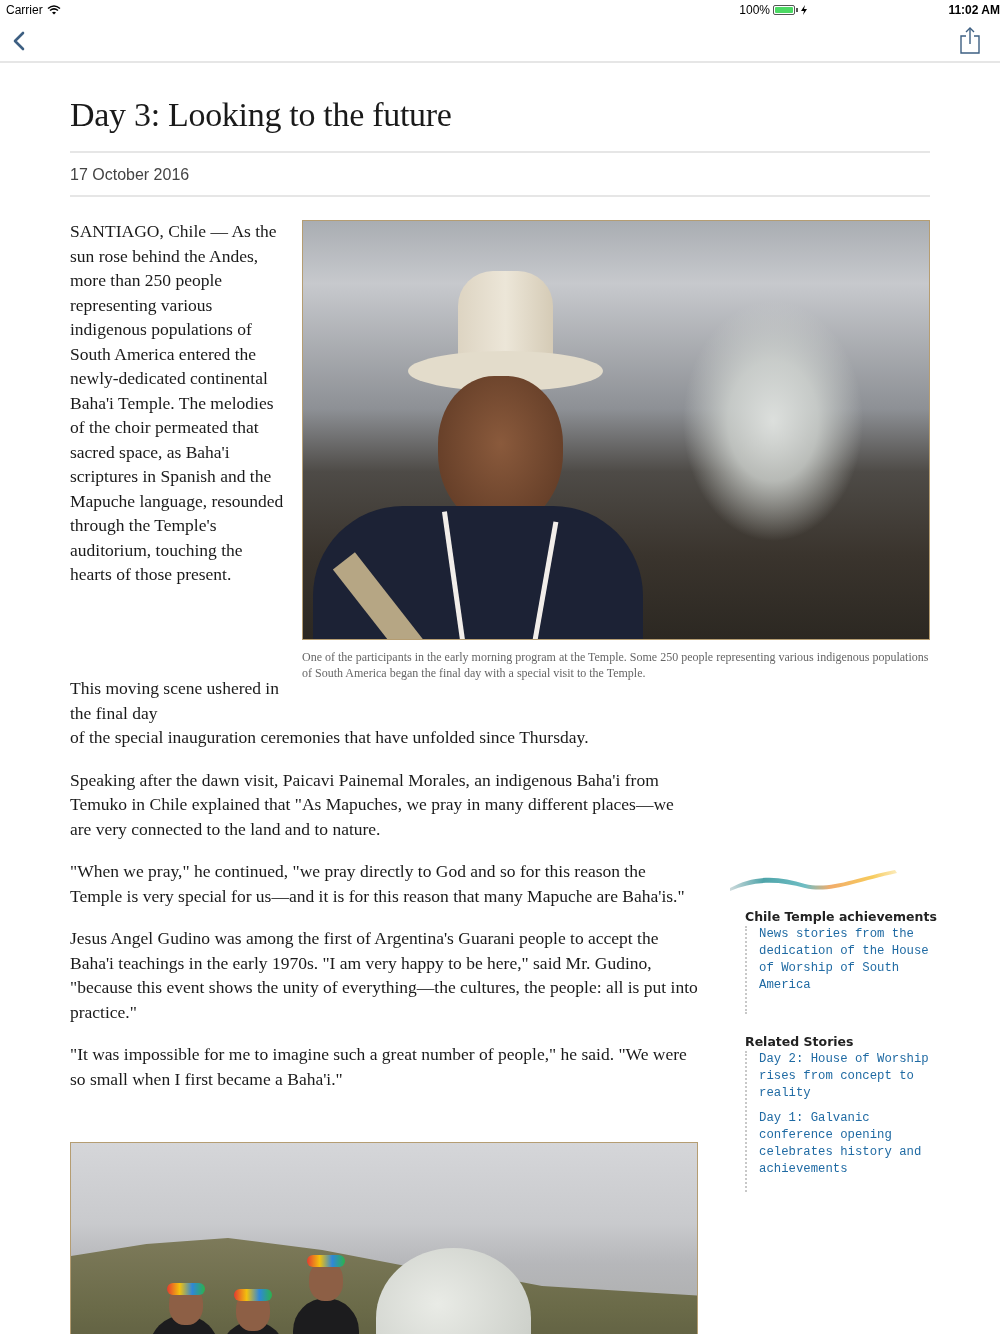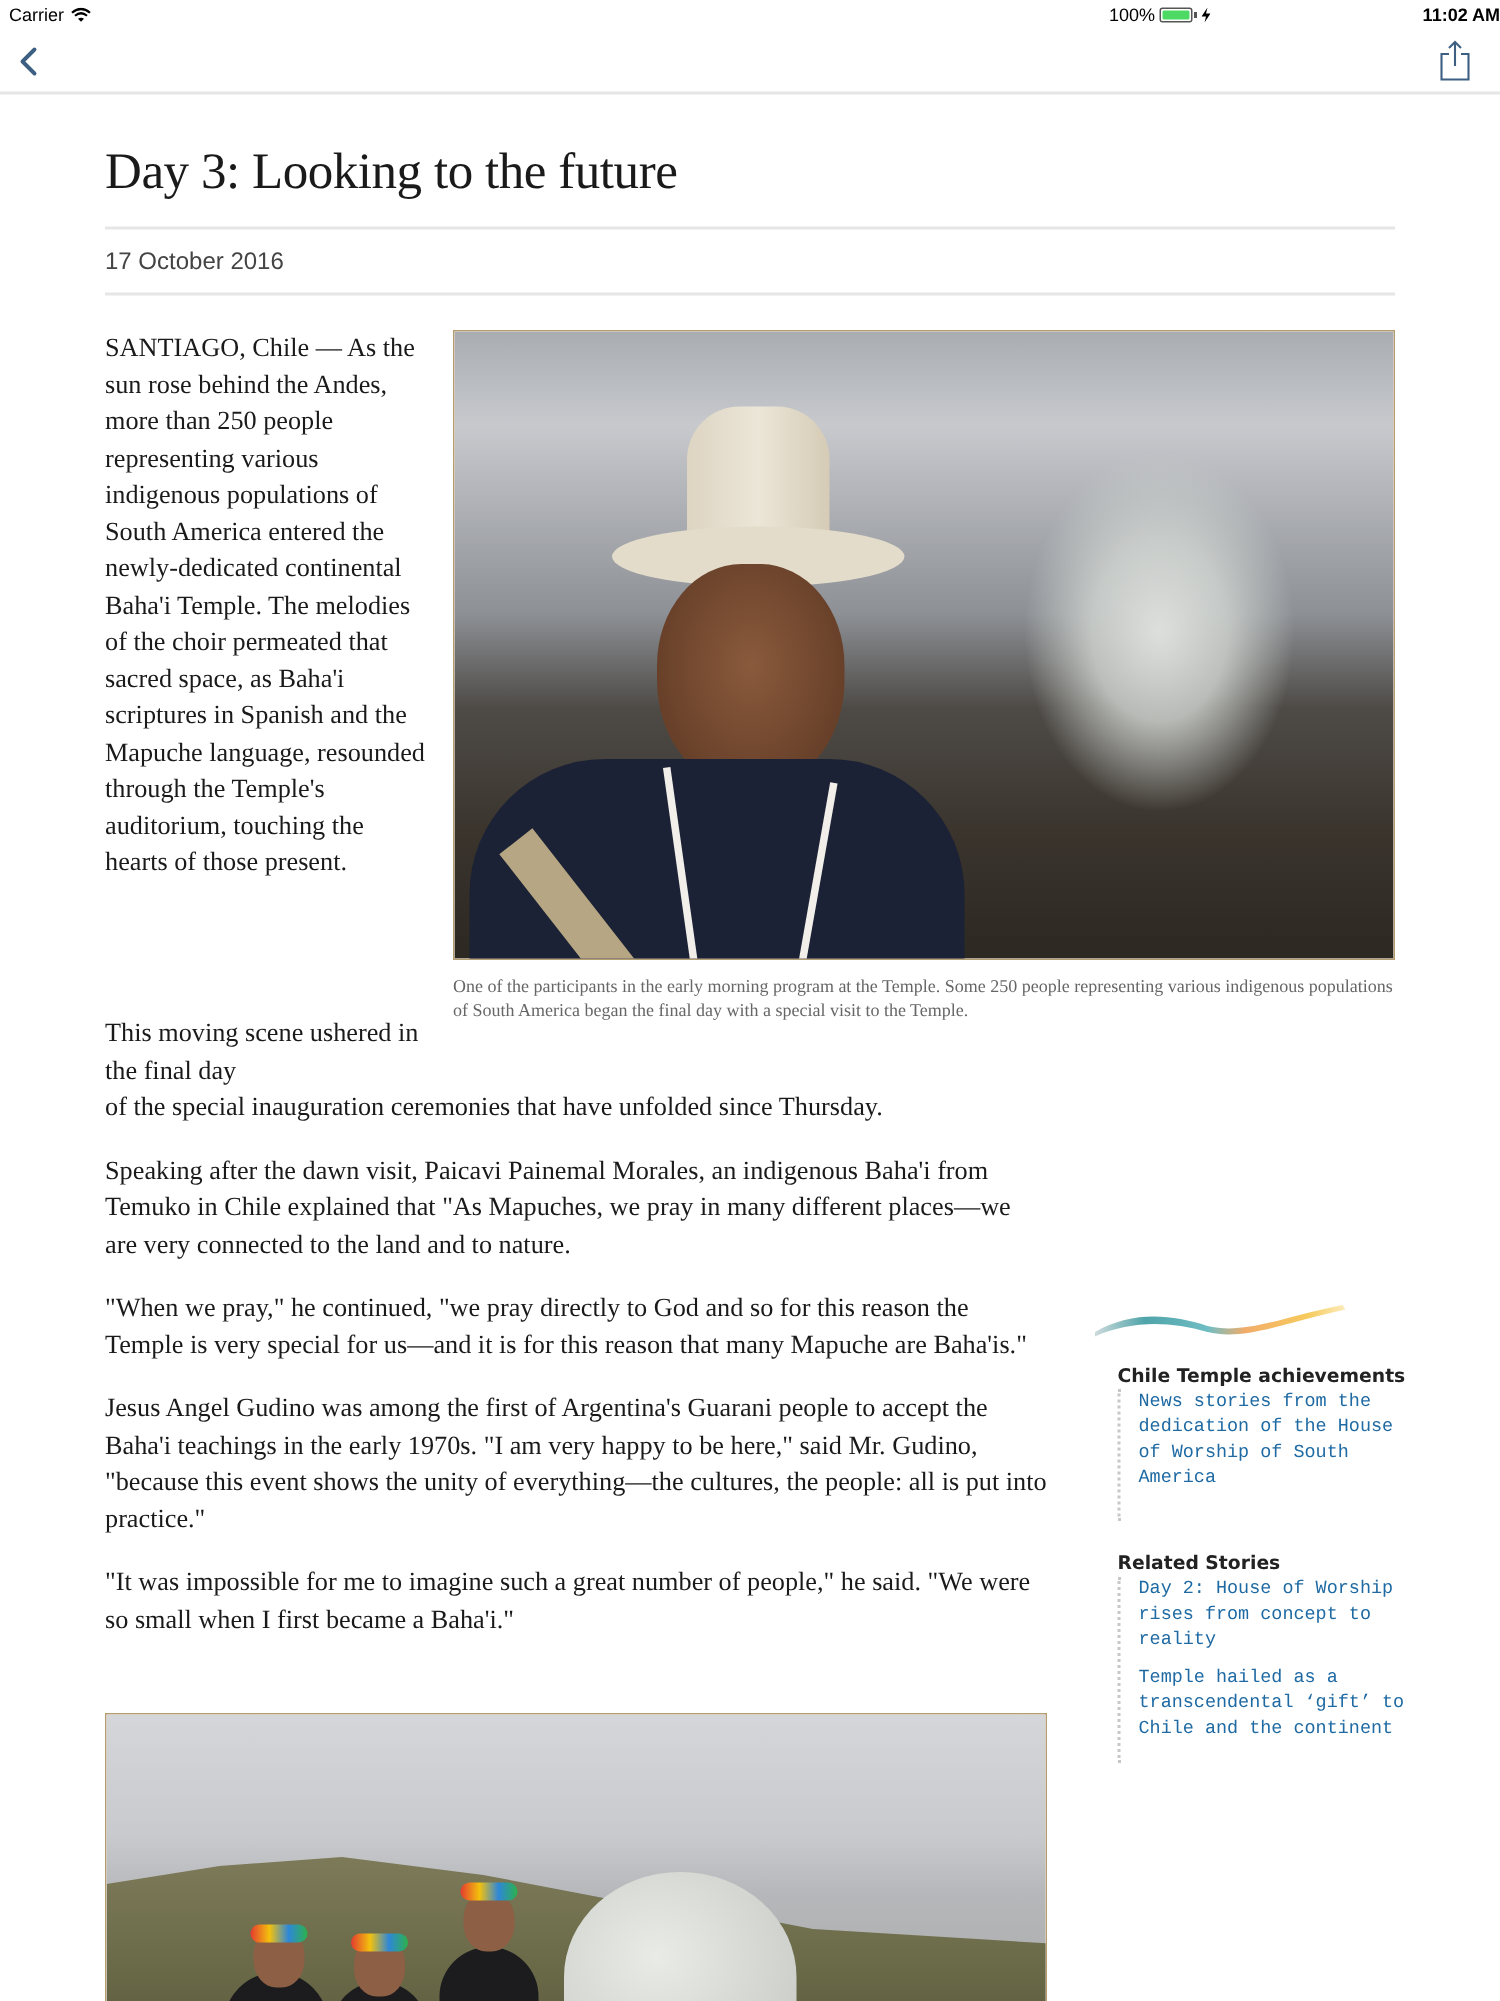--- a/index.html
+++ b/index.html
@@ -161,21 +161,21 @@
     </defs>
     <path d="M5 28 C30 14, 55 16, 80 24 C105 30, 130 18, 170 10 L172 13 C130 22, 105 34, 80 28 C55 21, 30 20, 5 31 Z" fill="url(#wg)" opacity="0.9"></path>
   </svg>
   <div class="side-heading">Chile Temple achievements</div>
   <div class="side-list first">
     <a class="side-link">News stories from the dedication of the House of Worship of South America</a>
   </div>
   <div class="side-heading second">Related Stories</div>
   <div class="side-list related">
     <a class="side-link">Day 2: House of Worship rises from concept to reality</a>
-    <a class="side-link">Temple hailed as a transcendental ‘gift’ to Chile and the continent</a>
+    <a class="side-link">Day 1: Galvanic conference opening celebrates history and achievements</a>
   </div>
 </div>
 
 <div class="figure-2">
   <div class="photo-frame">
     <div class="photo-2" title="Three Mapuche women in traditional headdresses standing before the Temple dome and a misty mountain">
       <div class="mountain"></div>
       <div class="dome"></div>
       <div class="person" style="left:78px;top:172px;width:70px;height:40px;"></div>
       <div class="person-head" style="left:98px;top:142px;"></div>

